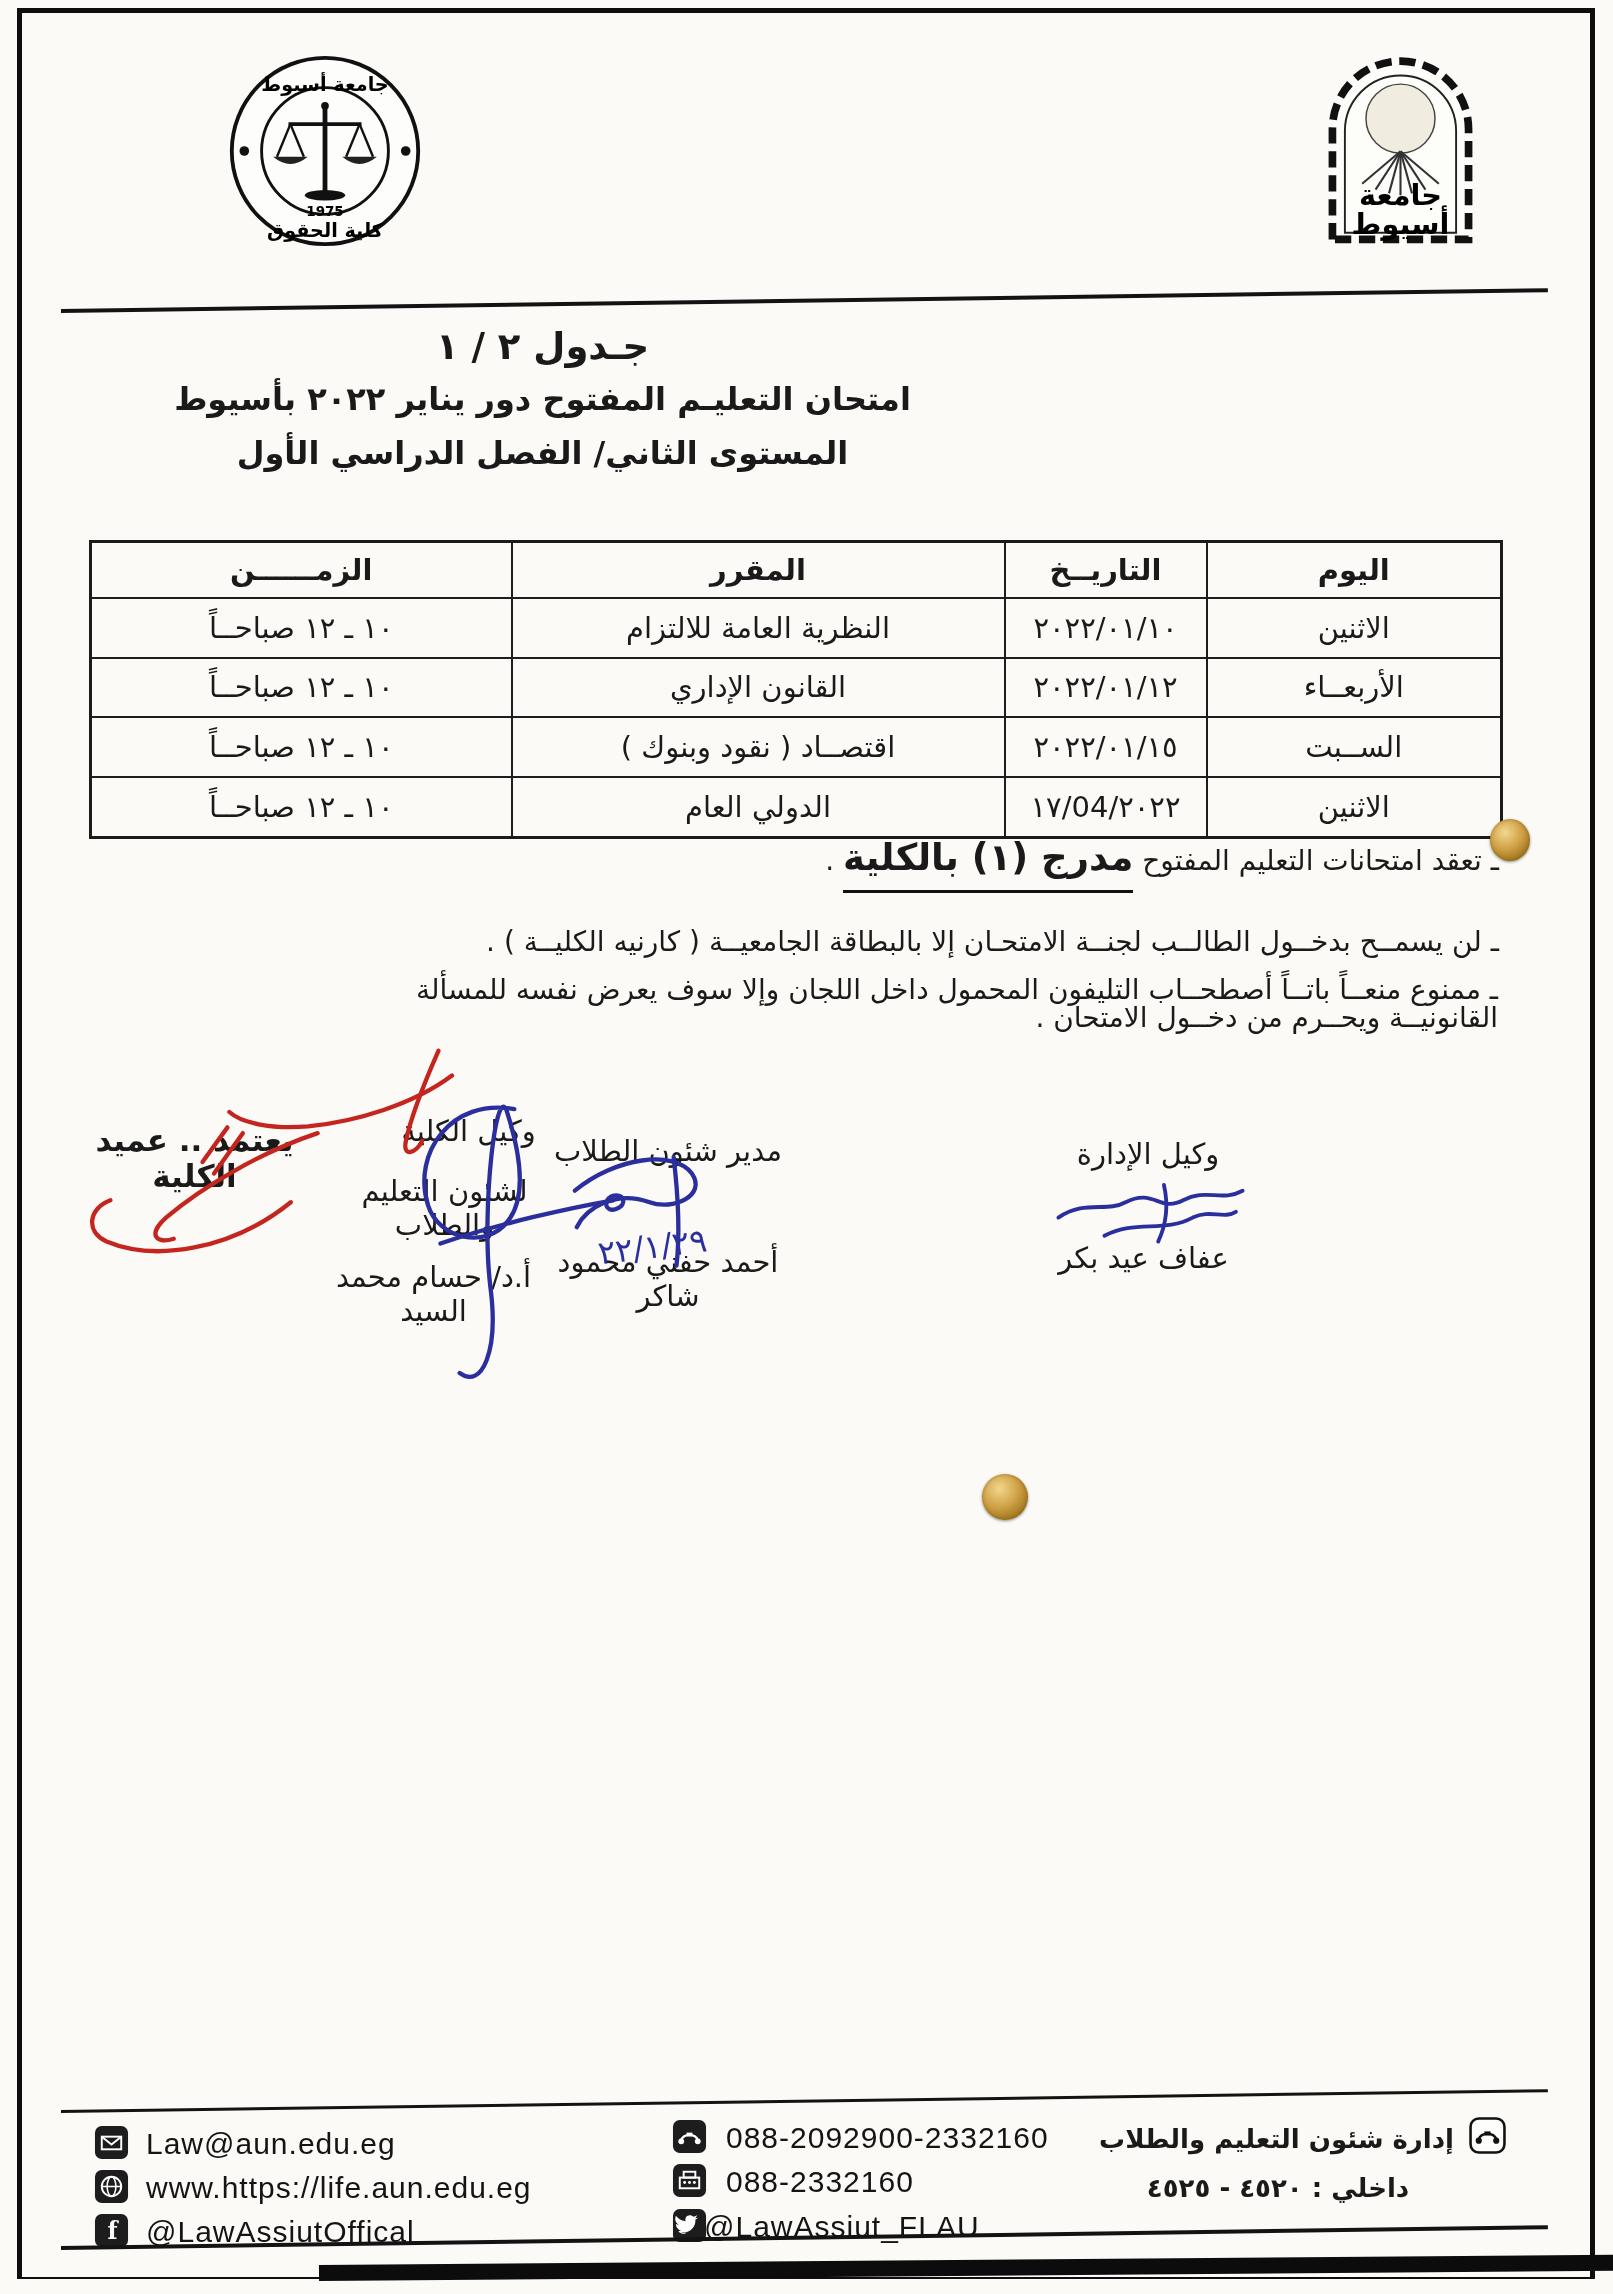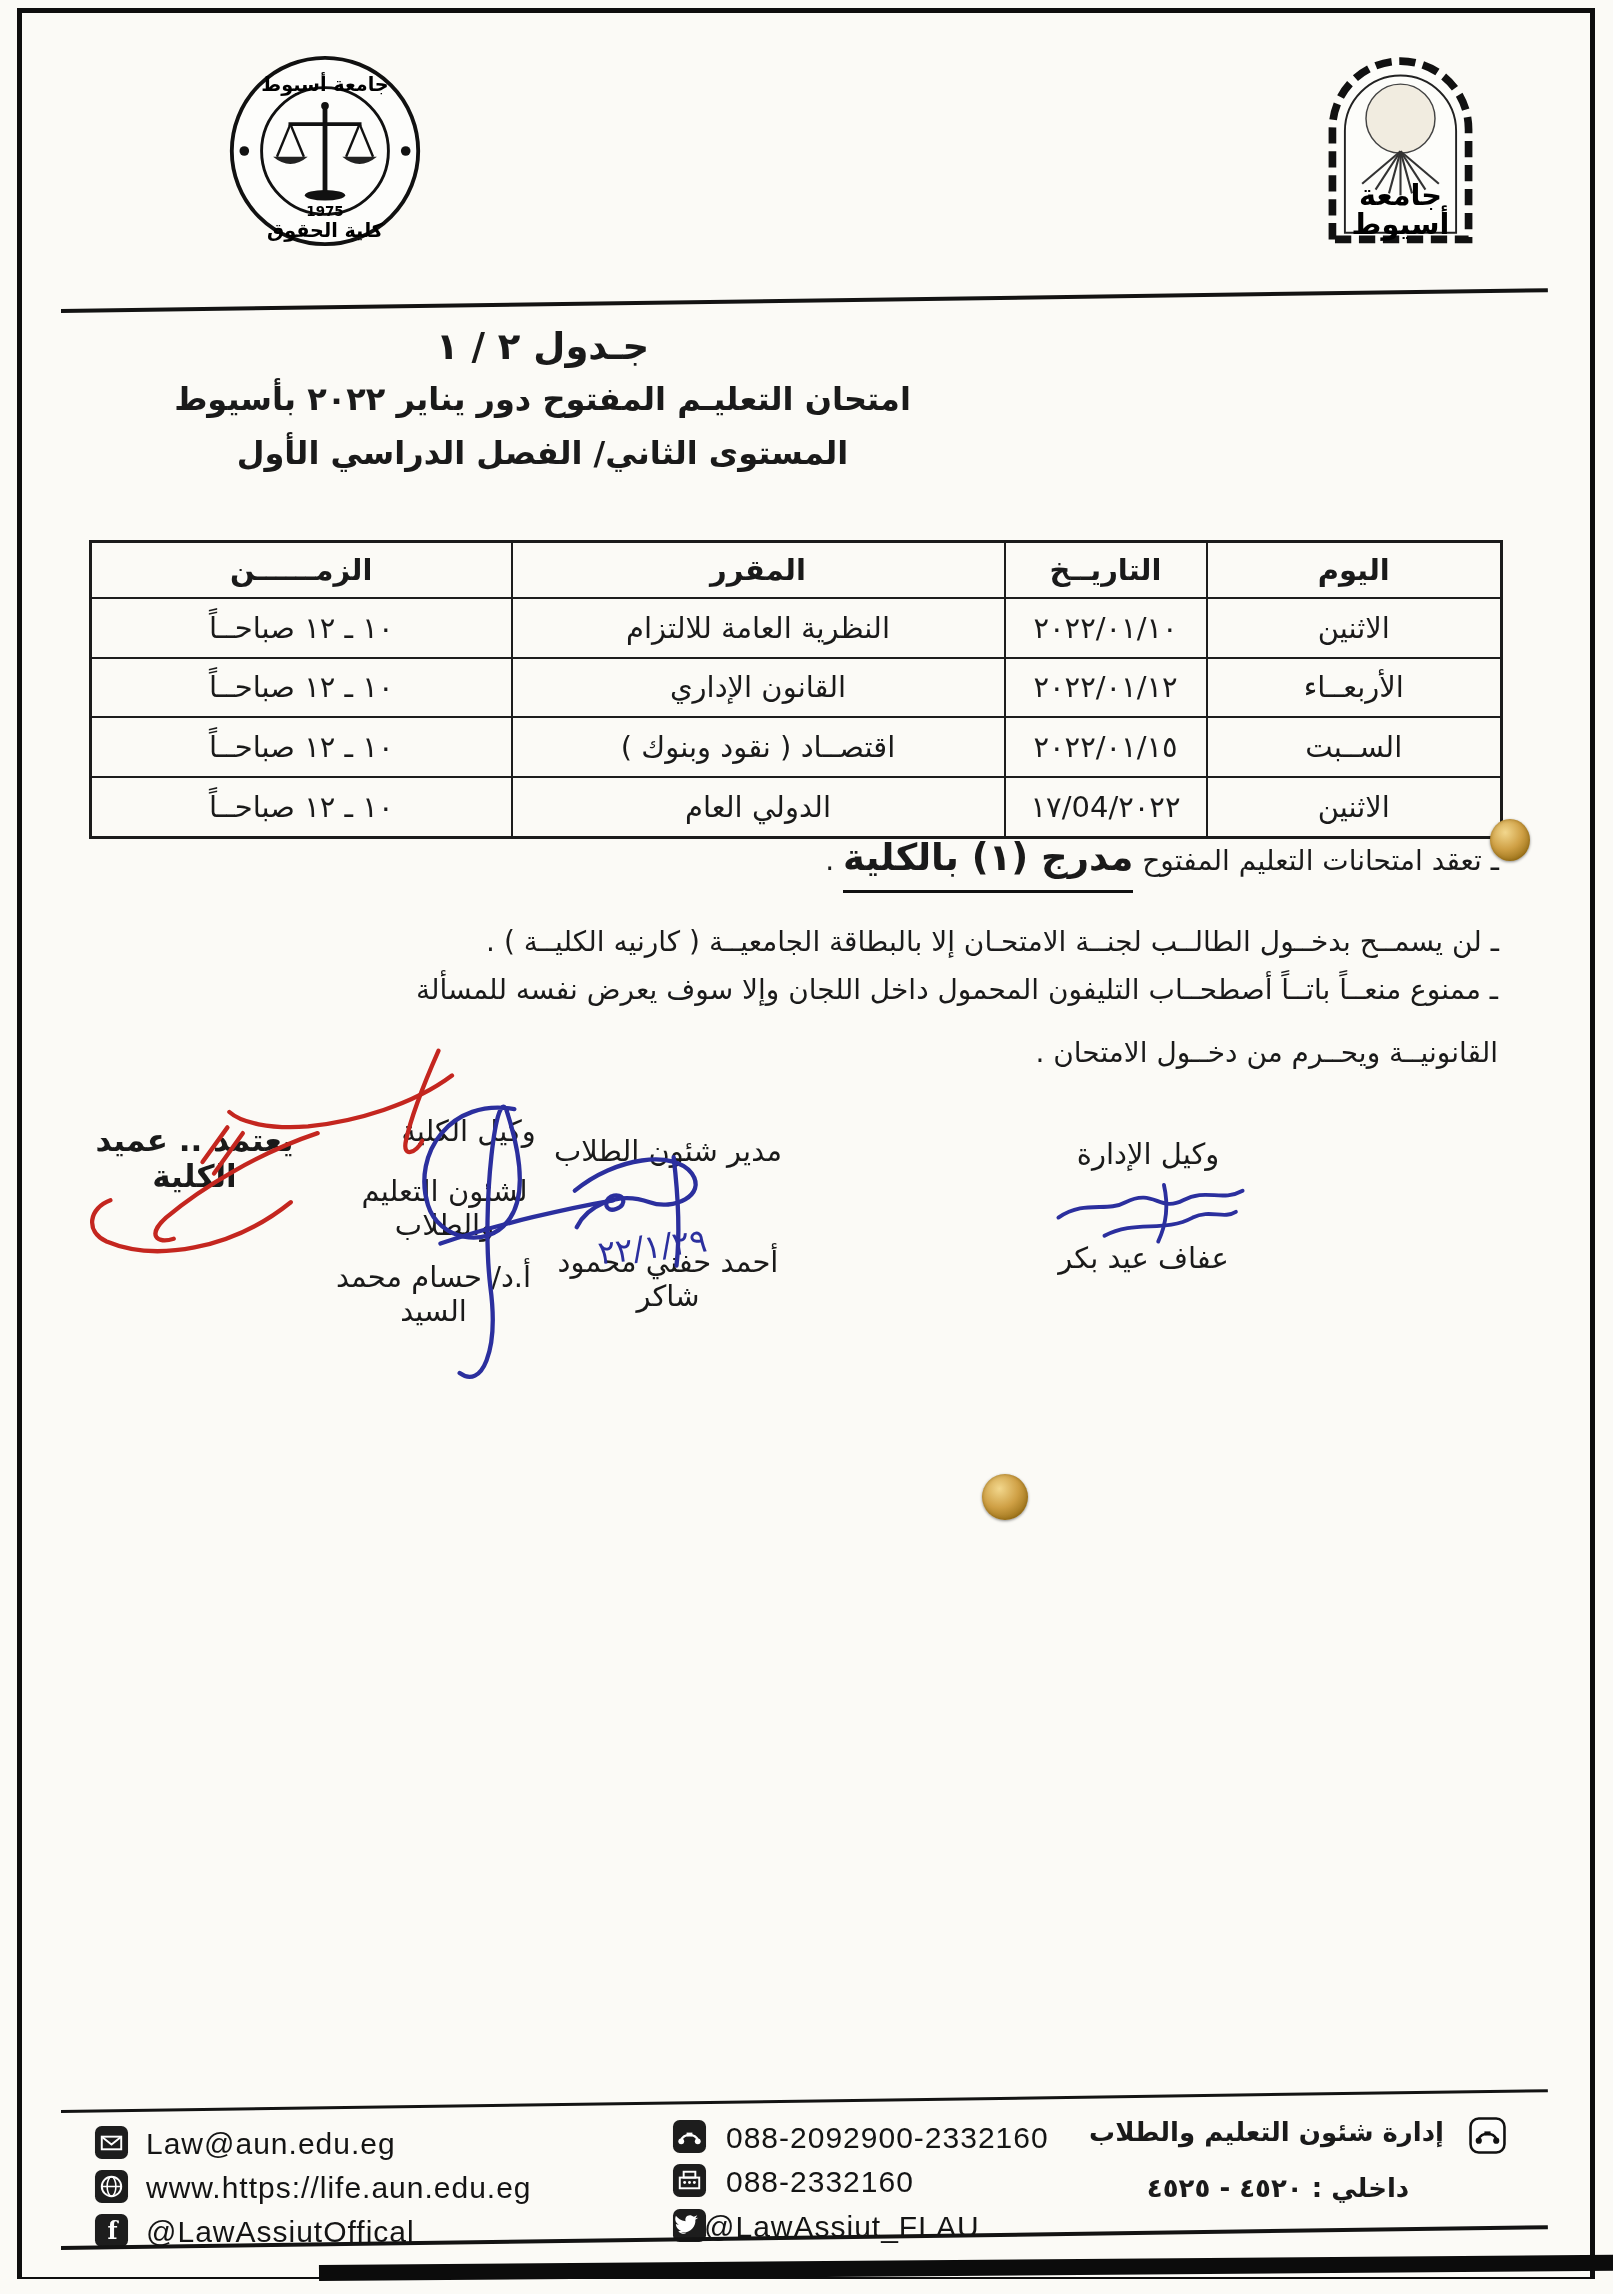--- a/index.html
+++ b/index.html
@@ -137,21 +137,21 @@
   </table>
 
 <div class="pin" style="left:1490px;top:819px;width:40px;height:42px"></div>
 <div class="pin" style="left:982px;top:1474px;width:46px;height:46px"></div>
 
 <div class="abs rtl note" style="left:77px;top:836px;width:1422px;text-align:right">
   <span>ـ تعقد امتحانات التعليم المفتوح </span><span class="note-bold">مدرج (١) بالكلية</span><span> .</span>
 </div>
 <div class="abs rtl note" style="left:77px;top:920px;width:1422px;text-align:right">ـ لن يسمــح بدخــول الطالــب لجنــة الامتحـان إلا بالبطاقة الجامعيــة ( كارنيه الكليــة ) .</div>
 <div class="abs rtl note" style="left:62px;top:968px;width:1436px;text-align:right">ـ ممنوع منعــاً باتــاً أصطحــاب التليفون المحمول داخل اللجان  وإلا سوف يعرض نفسه للمسألة</div>
-<div class="abs rtl note" style="left:62px;top:1031px;width:1436px;">القانونيــة ويحــرم من دخــول الامتحان .</div>
+<div class="abs rtl note" style="left:62px;top:996px;width:1436px;">القانونيــة ويحــرم من دخــول الامتحان .</div>
 
 <div class="abs sig-title" style="left:1047px;top:1137px;width:202px">وكيل الإدارة</div>
 <div class="abs sig-name" style="left:1028px;top:1241px;width:231px">عفاف عيد بكر</div>
 
 <div class="abs sig-title" style="left:548px;top:1134px;width:240px">مدير شئون الطلاب</div>
 <div class="abs sig-name" style="left:524px;top:1245px;width:288px">أحمد حفني محمود شاكر</div>
 
 <div class="abs sig-title" style="left:377px;top:1114px;width:183px">وكيل الكلية</div>
 <div class="abs sig-title" style="left:329px;top:1174px;width:231px">لشئون التعليم والطلاب</div>
 <div class="abs sig-name" style="left:306px;top:1260px;width:255px">أ.د/ حسام محمد السيد</div>
@@ -236,21 +236,21 @@
 <div class="ftxt" style="left:726px;top:2165px">088-2332160</div>
 
 <span class="fic" style="left:672px;top:2208px">
   <svg width="35" height="35" viewBox="0 0 36 36">
       <rect x="1" y="1" width="34" height="34" rx="7" fill="#1d1d1d"></rect>
       <path d="M8,25 c10,2 17,-6 16,-13 l3,-2 -3,0.5 2,-3 -3.5,1.5 c-5,-4 -10,0 -8.5,4.5 c-5,-0.5 -8,-3 -10,-5.5 c-2,5 1,8 3,9.5 l-3,-1 c0,4 3,6 5.5,7 l-3,0.5 c2,2.5 5,3 8,2.5 z" fill="#fff"></path>
     </svg>
 </span>
 <div class="ftxt" style="left:704px;top:2210px">@LawAssiut_FLAU</div>
 
-<div class="abs" style="right:108px;top:2117px;display:flex;flex-direction:row-reverse;align-items:flex-start;gap:25px">
+<div class="abs" style="right:108px;top:2117px;display:flex;flex-direction:row-reverse;align-items:flex-end;gap:15px">
   <span>
     <svg width="37" height="37" viewBox="0 0 36 36">
         <rect x="1.5" y="1.5" width="33" height="33" rx="8" fill="#fdfdfb" stroke="#111" stroke-width="2.5"></rect>
         <path d="M9,22 a10,10 0 0 1 18,0" fill="none" stroke="#111" stroke-width="2.4"></path>
         <circle cx="9.5" cy="23" r="3" fill="#111"></circle>
         <circle cx="26.5" cy="23" r="3" fill="#111"></circle>
         <rect x="15" y="14" width="6" height="4" fill="#111"></rect>
       </svg>
   </span>
   <span class="rtl" style="font-size:26px;font-weight:bold">إدارة شئون التعليم والطلاب</span>

